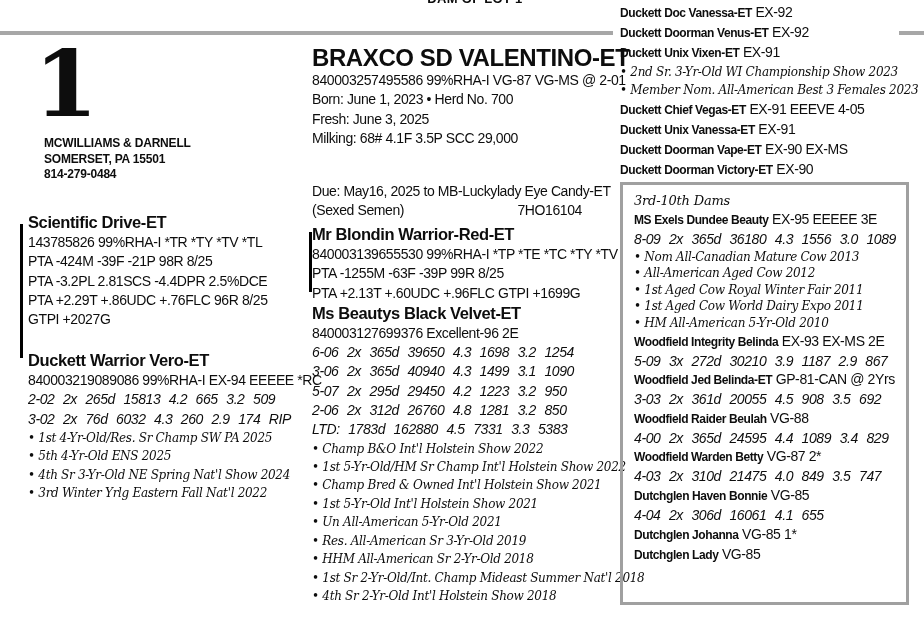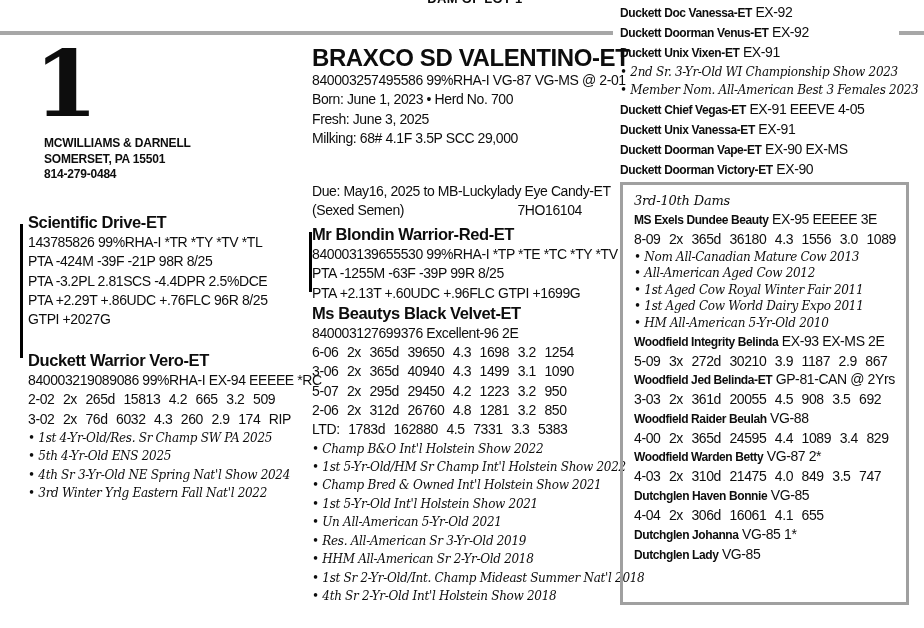--- a/index.html
+++ b/index.html
@@ -17,21 +17,21 @@
     white-space:nowrap; text-align:center;
   }
   .lot-number {
     font-family:"DejaVu Serif", serif; font-weight:bold;
     font-size:92px; line-height:1; letter-spacing:-2px;
   }
   .consignor div { font-weight:bold; font-size:12px; line-height:15.5px; letter-spacing:-0.2px; white-space:nowrap; }
 
   .animal-name { font-weight:bold; font-size:16.5px; line-height:21px; letter-spacing:-0.4px; white-space:nowrap; }
   .line { font-size:14px; line-height:19.3px; letter-spacing:-0.4px; white-space:nowrap; }
-  .rec  { word-spacing:5px; }
+  .rec  { word-spacing:5px;font-style:italic; }
   .bul  {
     font-family:"DejaVu Serif", serif; font-style:italic;
     font-size:12px; line-height:18.4px; letter-spacing:-0.3px; white-space:nowrap;
   }
   .bul::before { content:"• "; }
 
   .title { font-weight:bold; font-size:24px; line-height:24px; letter-spacing:-0.4px; white-space:nowrap; }
 
   .due2 { display:flex; width:270px; justify-content:space-between; }
 

